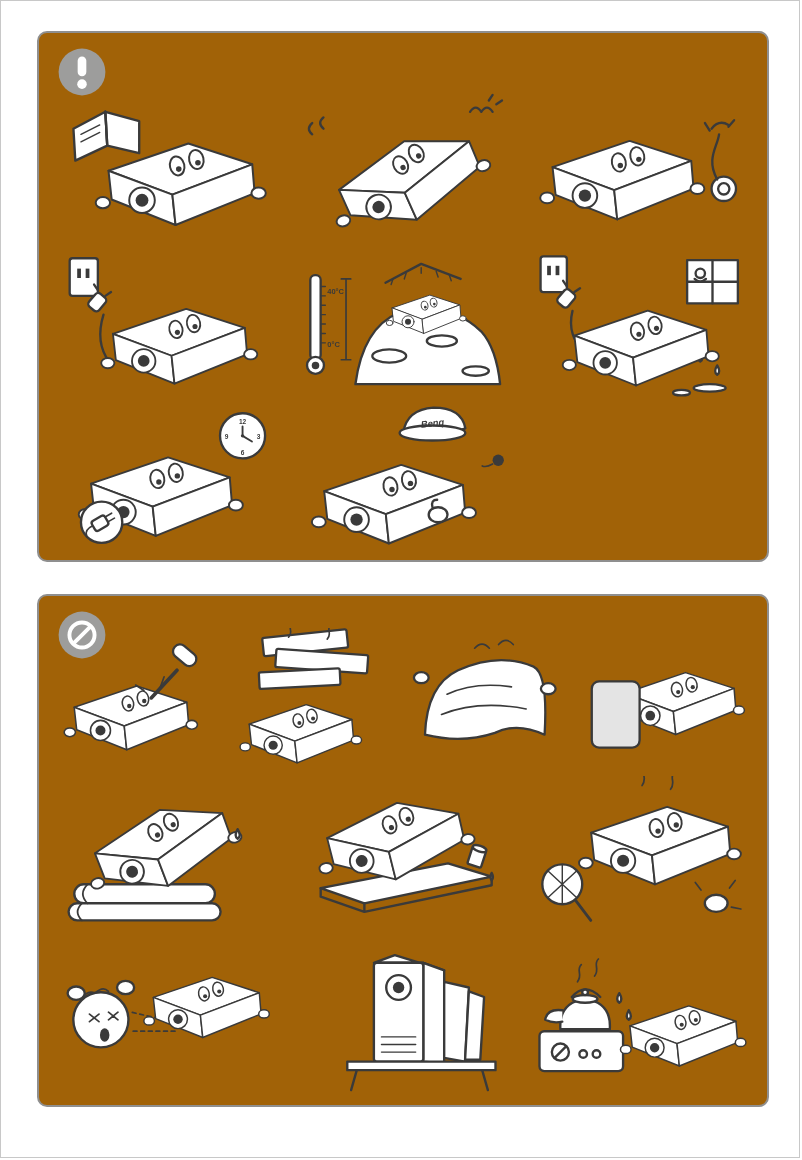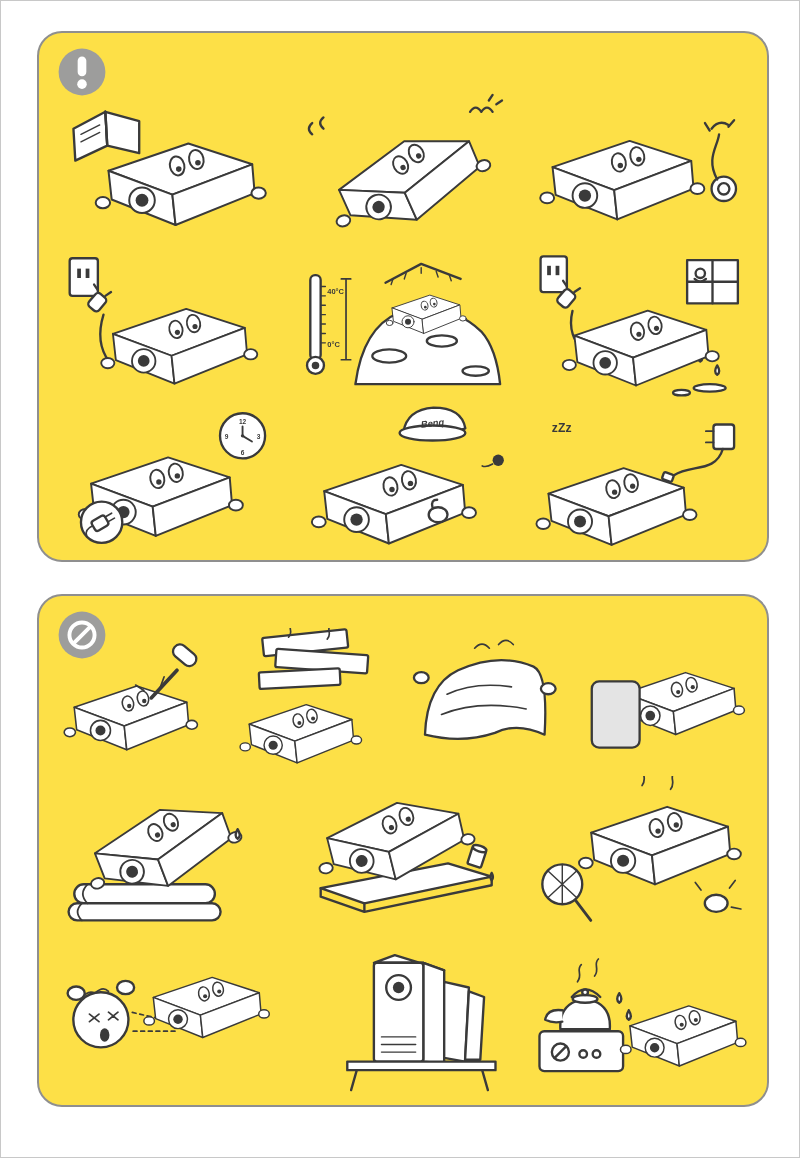--- a/index.html
+++ b/index.html
@@ -1,18 +1,18 @@
 <!DOCTYPE html>
 <html><head>
 <meta charset="utf-8">
 <style>
   html,body{margin:0;padding:0;background:#fff}
   body{width:802px;height:1160px;font-family:"Liberation Sans",sans-serif}
   .page{position:relative;width:800px;height:1158px;border:1px solid #c8c8c8;background:#fff;box-sizing:border-box}
-  .panel{position:absolute;left:36px;width:732px;border:2px solid #8f8f8f;border-radius:25px;background:#fde047;box-sizing:border-box}
+  .panel{position:absolute;left:36px;width:732px;border:2px solid #8f8f8f;border-radius:10px;background:#a16207;box-sizing:border-box}
   .panel.caution{top:30px;height:531px}
   .panel.prohibit{top:593px;height:513px}
   .badge{position:absolute;top:13px;left:17px;width:52px;height:52px}
   .badge svg{width:52px;height:52px;display:block}
   .grid{display:grid;position:absolute;left:16px;right:16px}
   .caution .g0{top:60px;bottom:8px;grid-template-columns:repeat(3,1fr);grid-template-rows:repeat(3,1fr);column-gap:8px;row-gap:4px}
   .prohibit .g1{top:32px;height:138px;grid-template-columns:repeat(4,1fr);column-gap:6px}
   .prohibit .g2{top:180px;height:152px;grid-template-columns:repeat(3,1fr);column-gap:8px}
   .prohibit .g3{top:344px;height:152px;grid-template-columns:repeat(3,1fr);column-gap:8px}
   figure{margin:0;display:flex;align-items:center;justify-content:center;overflow:hidden}
@@ -202,34 +202,20 @@
             <circle cx="216" cy="62" r="6" fill="#3a3a3a" stroke="none"></circle>
             <path d="M210,66 q-7,4 -11,2" stroke-width="1.8"></path>
           </g>
           <g>
             <ellipse cx="152" cy="120" rx="10" ry="8" fill="#fff"></ellipse>
             <path d="M146,112 q-2,-8 5,-8"></path>
           </g>
         </svg>
       </figure>
 
-      <figure>
-        <svg class="art" viewBox="0 0 230 160">
-          <text x="24" y="32" font-size="13">zZz</text>
-          <g>
-            <rect x="196" y="24" width="22" height="26" rx="3" fill="#fff"></rect>
-            <path d="M196,31 h-8 M196,43 h-8" stroke-width="2"></path>
-            <path d="M206,50 C198,76 172,66 154,78"></path>
-            <g transform="rotate(20 148 80)">
-                <rect x="142" y="76" width="11" height="8" rx="2" fill="#fff"></rect>
-              </g>
-          </g>
-          <use href="#proj" transform="translate(6,48) scale(0.8)"></use>
-        </svg>
-      </figure>
 
     </div>
   </section>
 
   <section class="panel prohibit">
     <div class="badge">
       <svg viewBox="-30 -30 60 60">
         <circle r="27" fill="#9d9d9c"></circle>
         <circle r="14.5" fill="none" stroke="#fff" stroke-width="4.5"></circle>
         <line x1="-10" y1="10" x2="10" y2="-10" stroke="#fff" stroke-width="4.5"></line>

